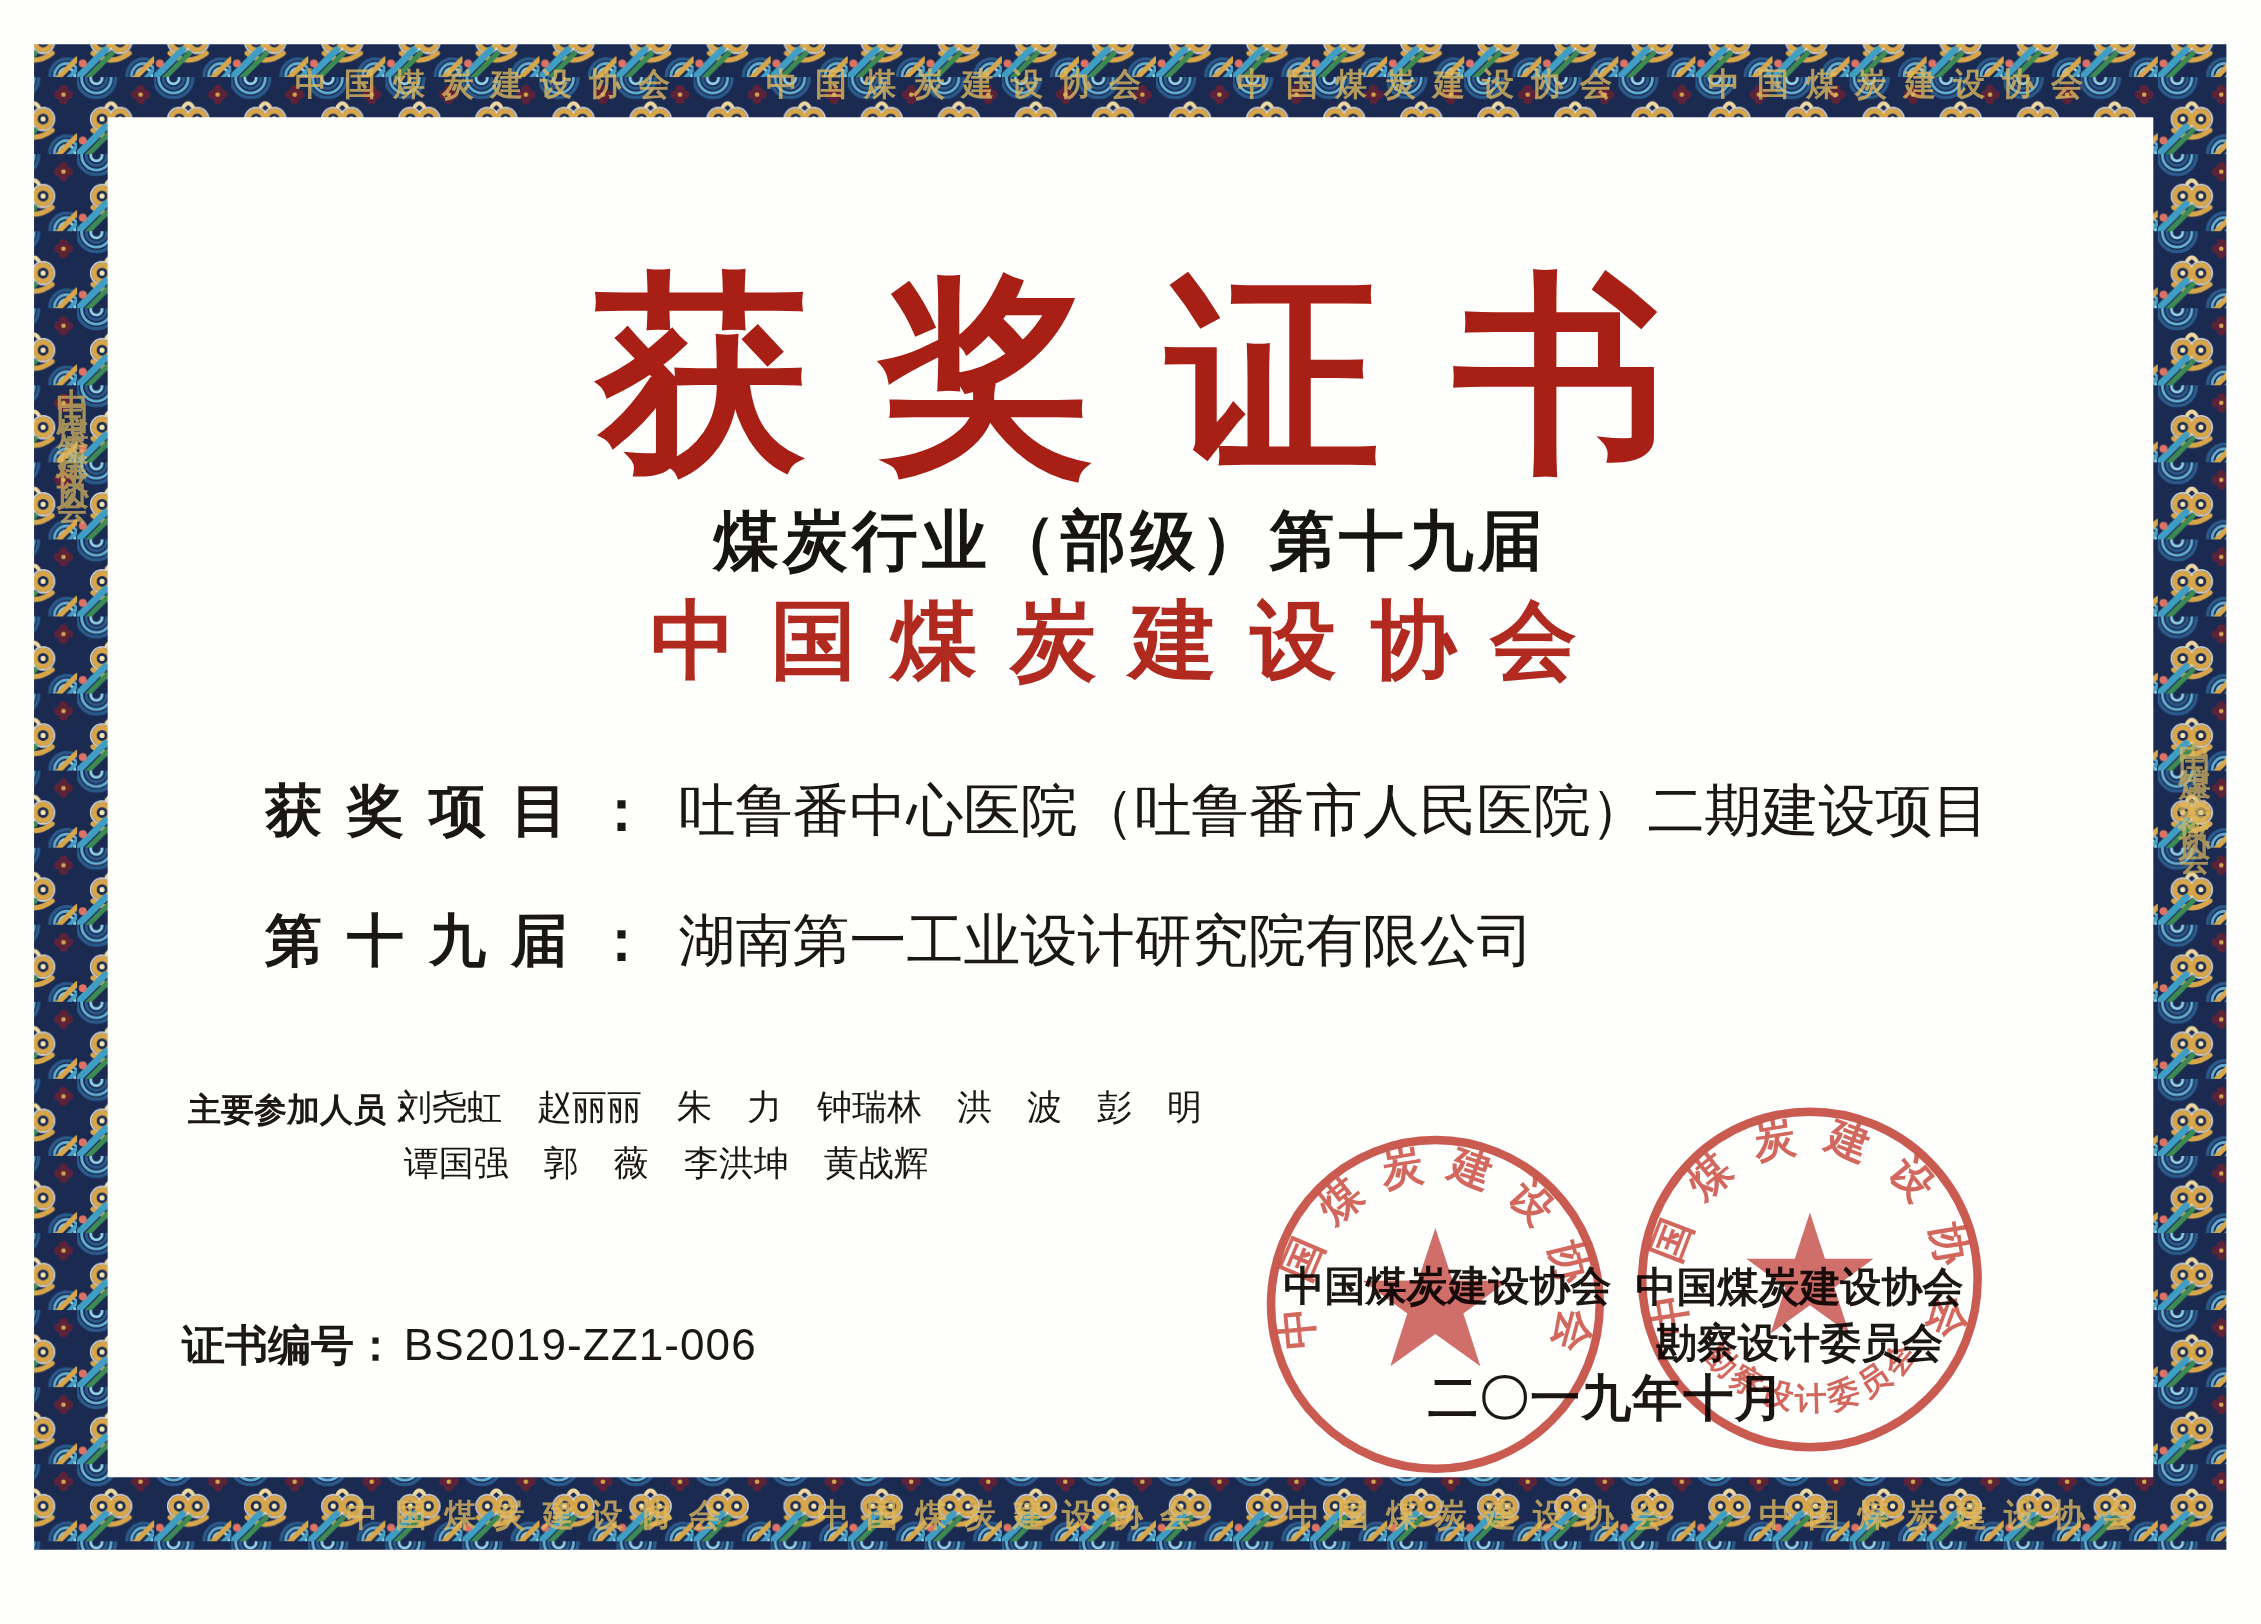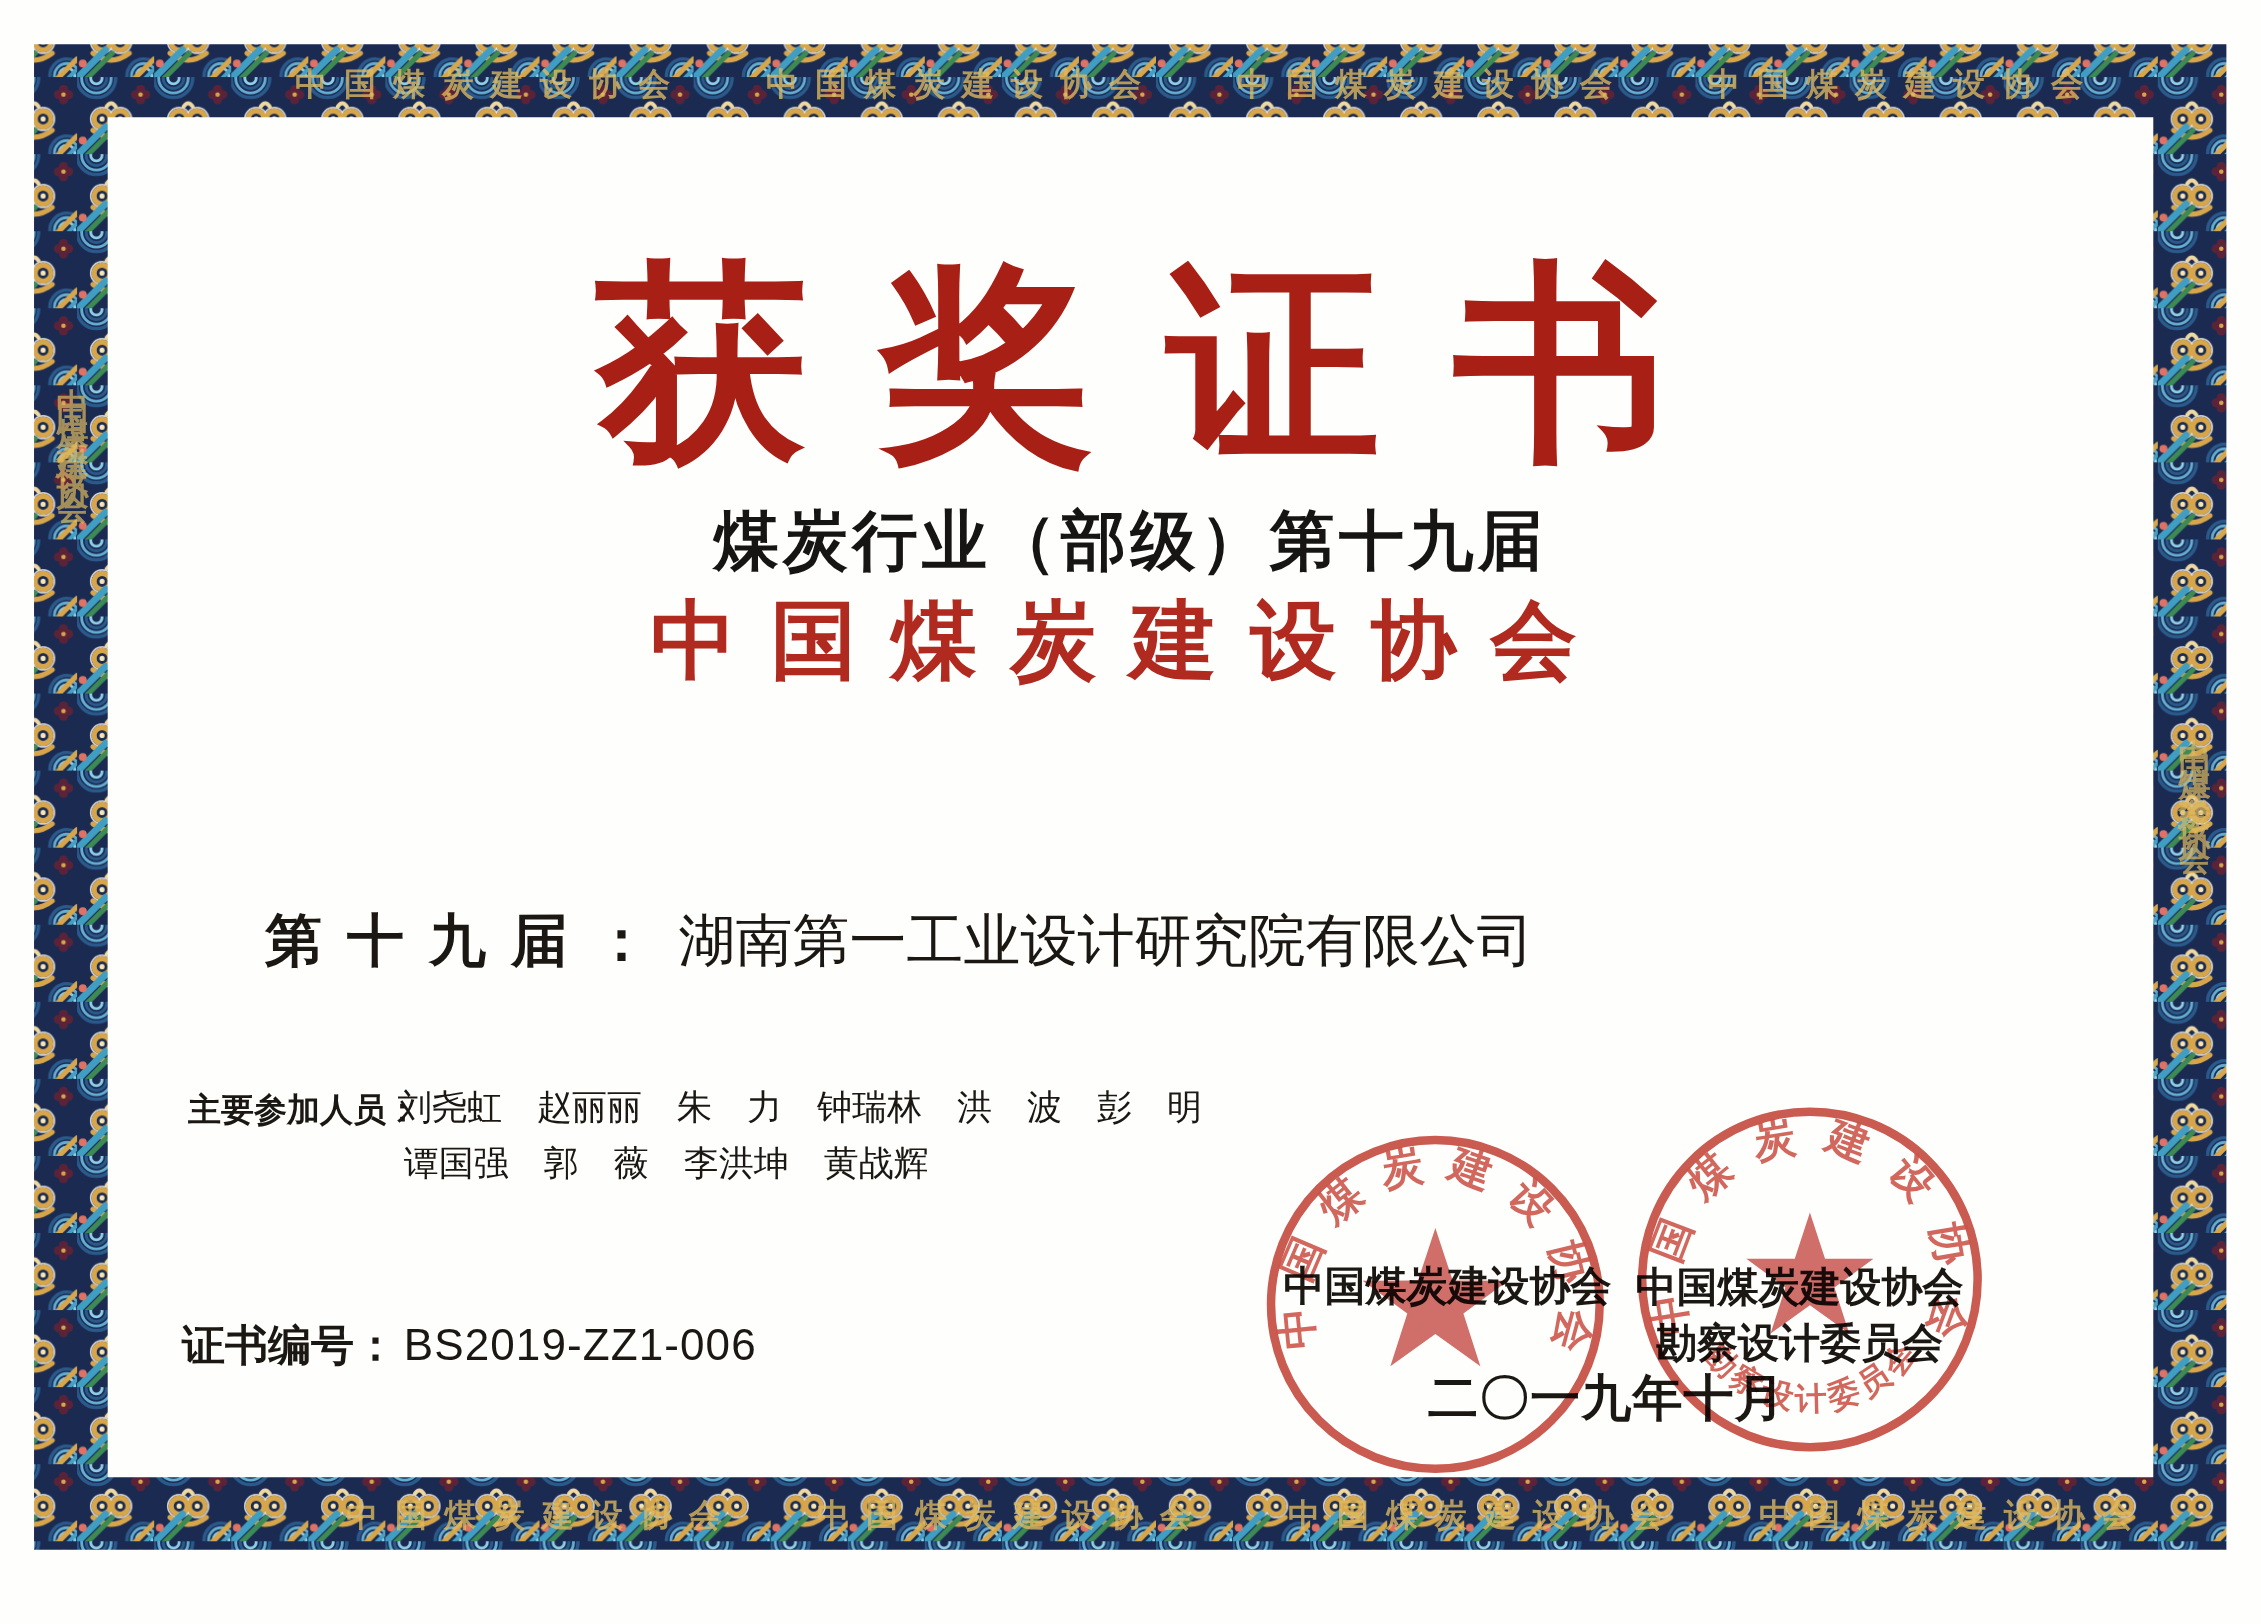--- a/index.html
+++ b/index.html
@@ -16,21 +16,21 @@
   .weave-bottom{top:1494px;left:346px;}
   .weave-vert{position:absolute;z-index:1;color:#dfba60;opacity:.7;font-weight:700;
               font-size:32px;letter-spacing:14.7px;white-space:nowrap;
               writing-mode:vertical-rl;text-orientation:upright;}
   .weave-left{left:51px;top:363px;}
   .weave-right{left:2173px;top:714px;}
 
   .txt{position:absolute;line-height:1;white-space:nowrap;z-index:3;}
   .center{left:0;right:0;text-align:center;}
 
-  .title{top:259px;font-size:213px;font-weight:700;color:#a81f15;
+  .title{top:270px;font-size:213px;font-weight:700;color:#a81f15;
          letter-spacing:73px;padding-left:73px;}
   .subtitle{top:509px;font-size:65px;font-weight:900;color:#171513;letter-spacing:4.5px;}
   .award{top:598px;font-size:86px;font-weight:700;color:#b02a1f;letter-spacing:34px;}
 
   .row{position:absolute;display:flex;align-items:baseline;white-space:nowrap;z-index:3;line-height:1;}
   .row-project{left:265px;top:782px;}
   .row-unit{left:265px;top:912px;}
   .field-label{font-size:57px;font-weight:900;letter-spacing:25px;}
   .field-value{font-size:57px;margin-left:3.4px;font-weight:500;}
 
@@ -110,20 +110,24 @@
     <span>中国煤炭建设协会</span>
   </div>
   <div class="weave-vert weave-left">中国煤炭建设协会</div>
   <div class="weave-vert weave-right">中国煤炭建设协会</div>
 
   <div class="txt center title">获奖证书</div>
 
   <div class="txt center subtitle">煤炭行业（部级）第十九届</div>
   <div class="txt center award">中国煤炭建设协会</div>
 
+  <div class="row row-project">
+    <span class="field-label">获奖项目：</span>
+    <span class="field-value">吐鲁番中心医院（吐鲁番市人民医院）二期建设项目</span>
+  </div>
 
   <div class="row row-unit">
     <span class="field-label">第十九届：</span>
     <span class="field-value">湖南第一工业设计研究院有限公司</span>
   </div>
 
   <div class="txt participants-label">主要参加人员：</div>
   <div class="participants-names">
     <div class="line1">刘尧虹　赵丽丽　朱　力　钟瑞林　洪　波　彭　明</div>
     <div class="line2">谭国强　郭　薇　李洪坤　黄战辉</div>

